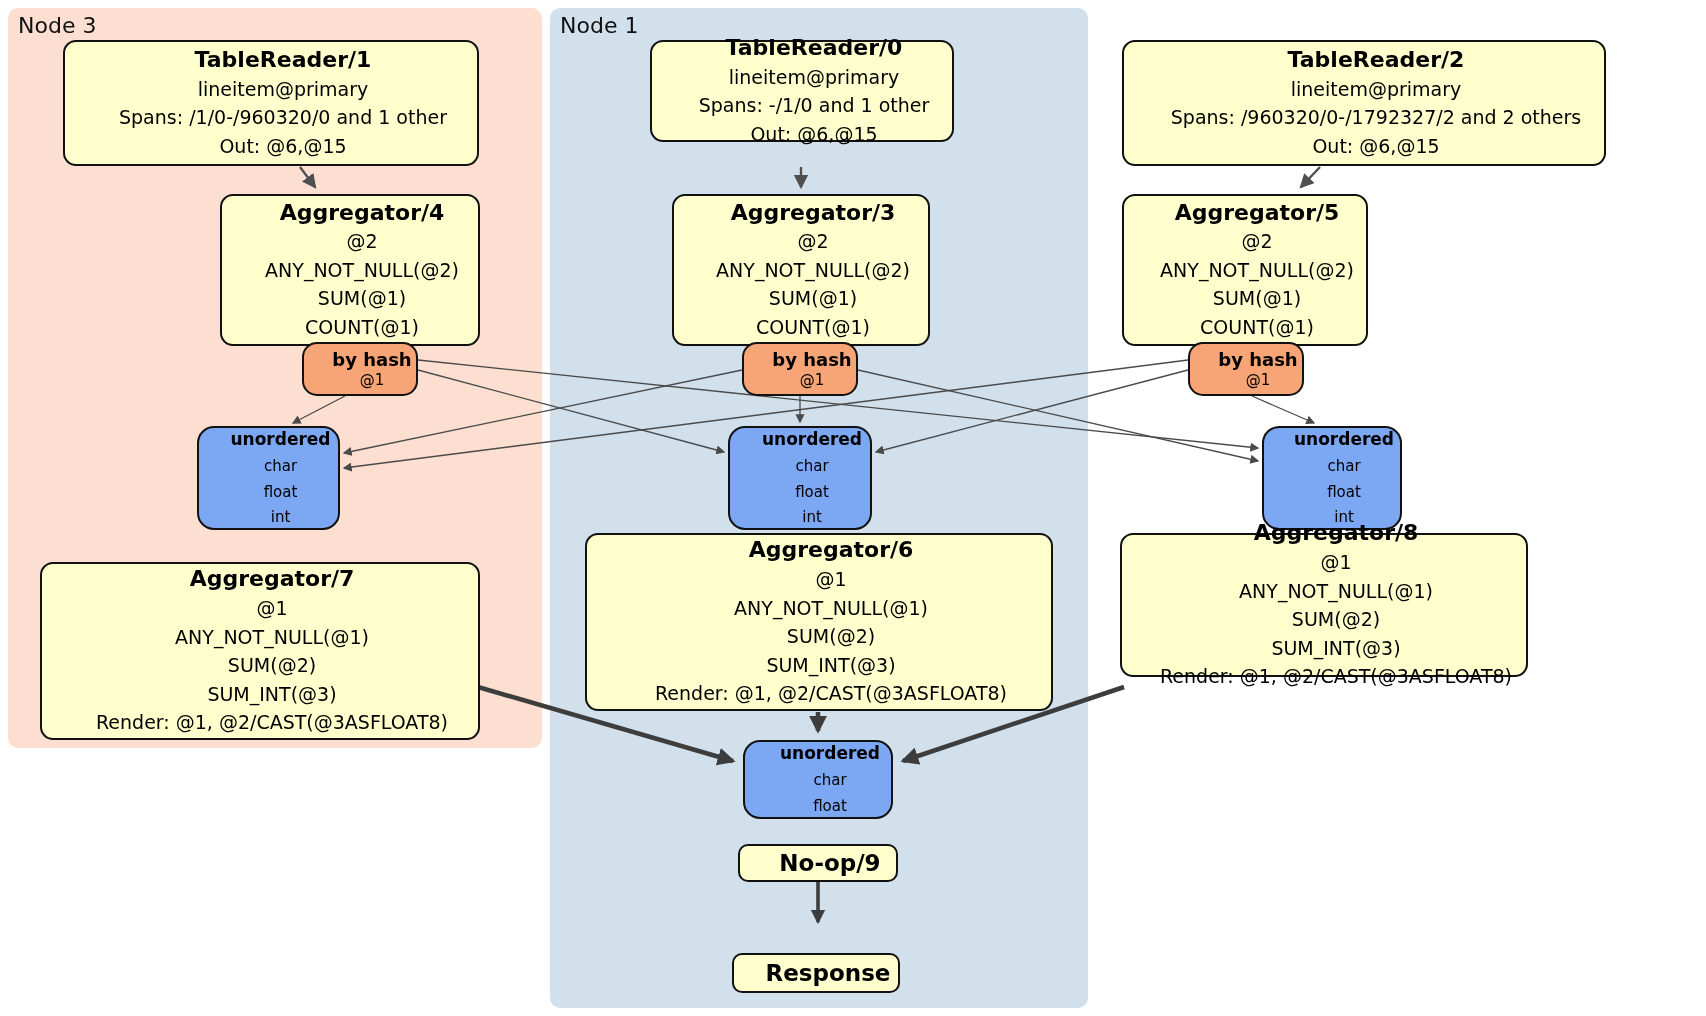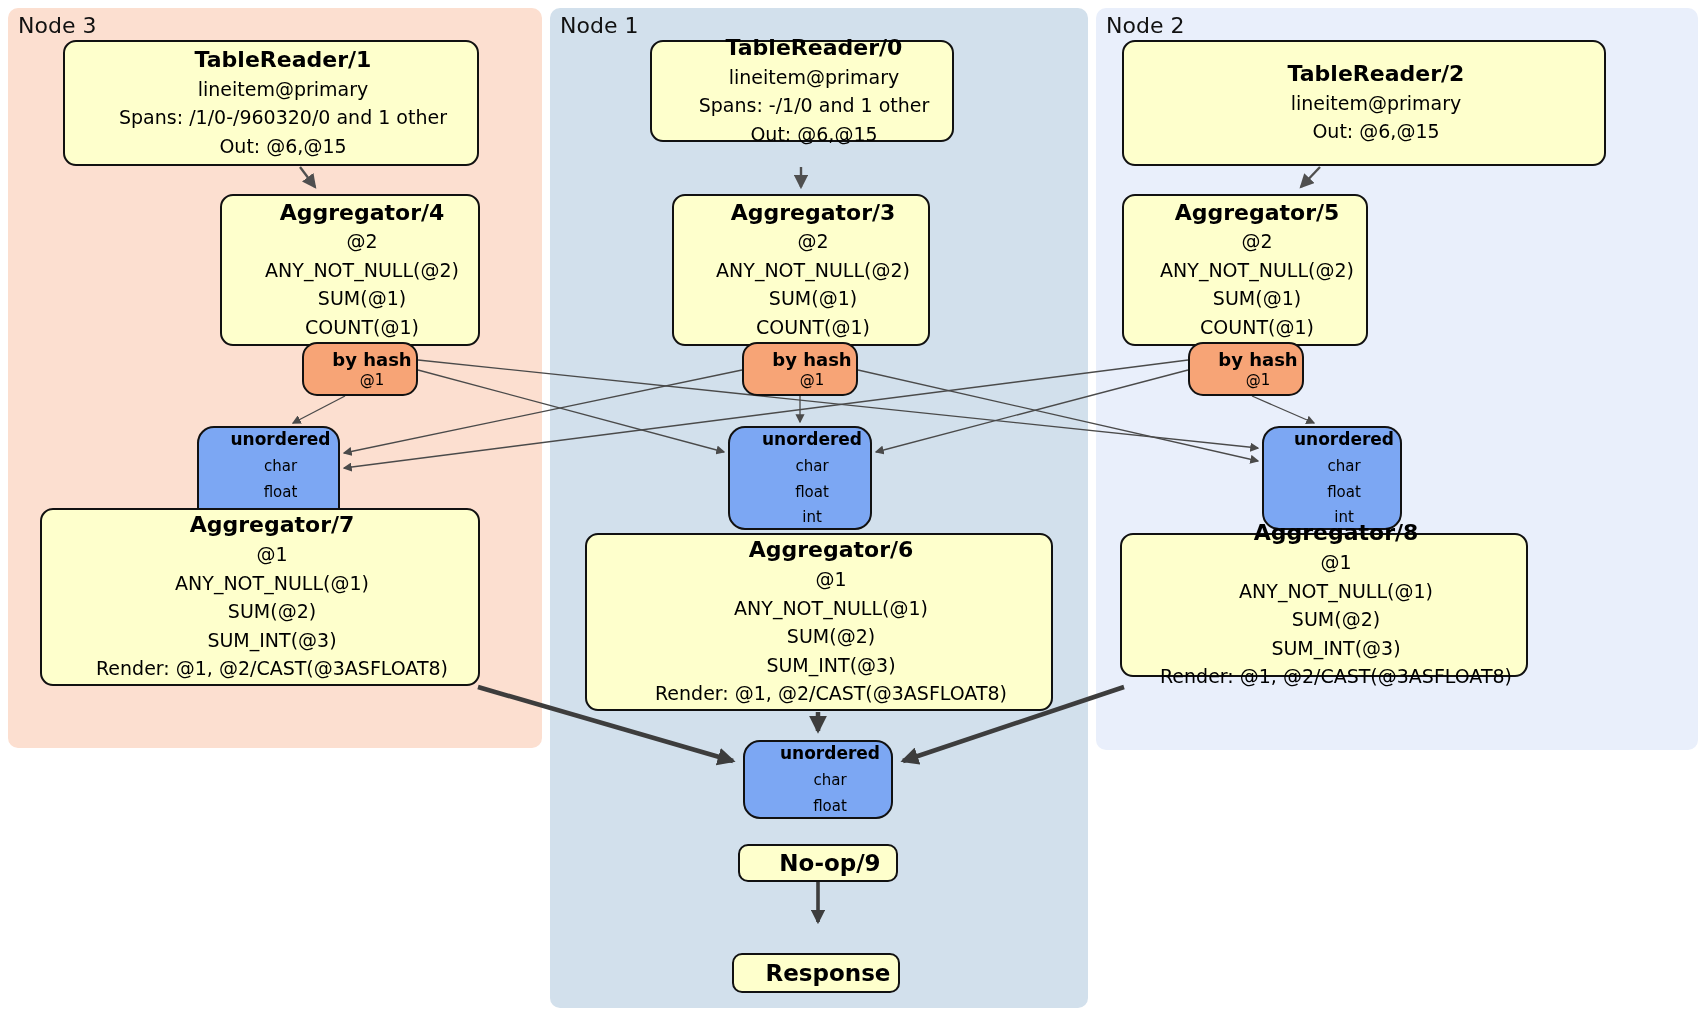--- a/index.html
+++ b/index.html
@@ -54,23 +54,20 @@
 <body>
 
 <div id="canvas">
 
   <div class="panel panel-node3">
     <div class="panel-label">Node 3</div>
   </div>
   <div class="panel panel-node1">
     <div class="panel-label">Node 1</div>
   </div>
-  <div class="panel panel-node2">
-    <div class="panel-label">Node 2</div>
-  </div>
 
   <svg id="edges" width="1706" height="1016" viewBox="0 0 1706 1016">
     <defs>
       <marker id="ah-s" viewBox="0 0 10 10" refX="8.5" refY="5" markerWidth="7" markerHeight="7" orient="auto">
         <path d="M0,0 L10,5 L0,10 z" fill="#4a4a4a"></path>
       </marker>
       <marker id="ah-m" viewBox="0 0 10 10" refX="8.5" refY="5" markerWidth="6" markerHeight="6" orient="auto">
         <path d="M0,0 L10,5 L0,10 z" fill="#4f4f4f"></path>
       </marker>
       <marker id="ah-b" viewBox="0 0 10 10" refX="8.5" refY="5" markerWidth="4" markerHeight="4" orient="auto">
@@ -120,21 +117,21 @@
   <div class="box router" style="left:302px;top:342px;width:116px;height:54px">
     <div class="t">by hash</div>
     <div>@1</div>
   </div>
   <div class="box sync" style="left:197px;top:426px;width:143px;height:104px">
     <div class="t">unordered</div>
     <div>char</div>
     <div>float</div>
     <div>int</div>
   </div>
-  <div class="box proc" style="left:40px;top:508px;width:440px;height:178px">
+  <div class="box proc" style="left:40px;top:562px;width:440px;height:178px">
     <div class="t">Aggregator/7</div>
     <div>@1</div>
     <div>ANY_NOT_NULL(@1)</div>
     <div>SUM(@2)</div>
     <div>SUM_INT(@3)</div>
     <div>Render: @1, @2/CAST(@3ASFLOAT8)</div>
   </div>
 
   <div class="box proc" style="left:650px;top:40px;width:304px;height:102px">
     <div class="t">TableReader/0</div>
@@ -164,20 +161,21 @@
     <div>@1</div>
     <div>ANY_NOT_NULL(@1)</div>
     <div>SUM(@2)</div>
     <div>SUM_INT(@3)</div>
     <div>Render: @1, @2/CAST(@3ASFLOAT8)</div>
   </div>
 
   <div class="box proc" style="left:1122px;top:40px;width:484px;height:126px">
     <div class="t">TableReader/2</div>
     <div>lineitem@primary</div>
+    <div>Spans: /960320/0-/1792327/2 and 2 others</div>
     <div>Out: @6,@15</div>
   </div>
   <div class="box proc" style="left:1122px;top:194px;width:246px;height:152px">
     <div class="t">Aggregator/5</div>
     <div>@2</div>
     <div>ANY_NOT_NULL(@2)</div>
     <div>SUM(@1)</div>
     <div>COUNT(@1)</div>
   </div>
   <div class="box router" style="left:1188px;top:342px;width:116px;height:54px">

